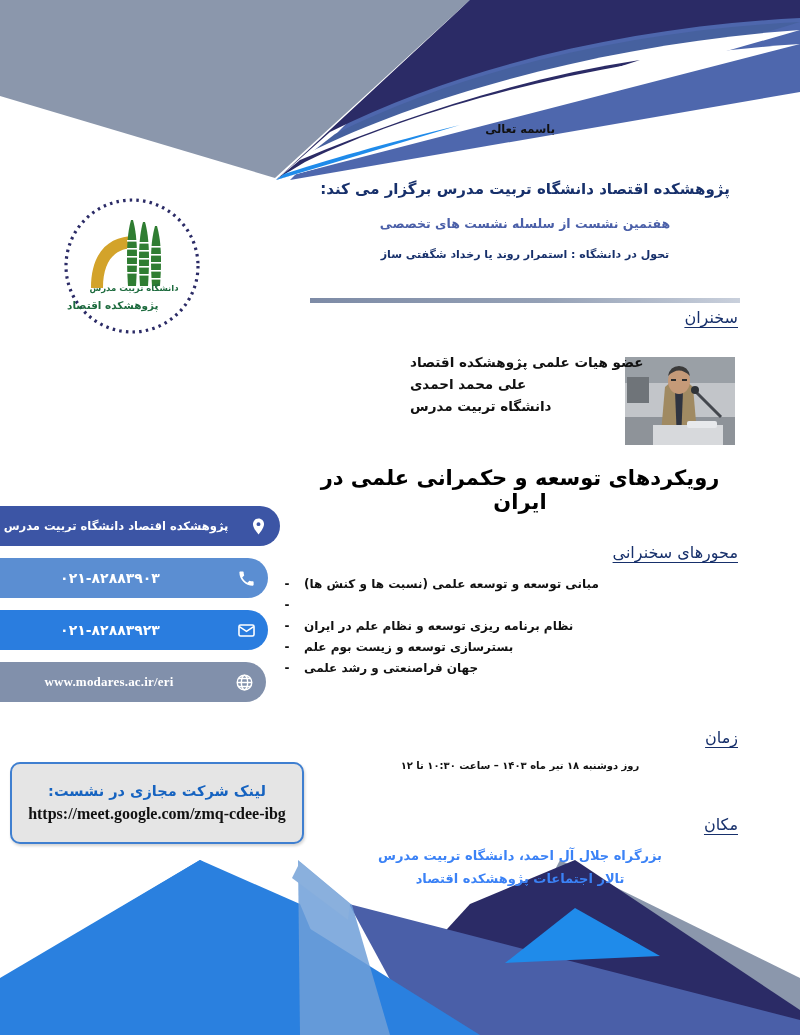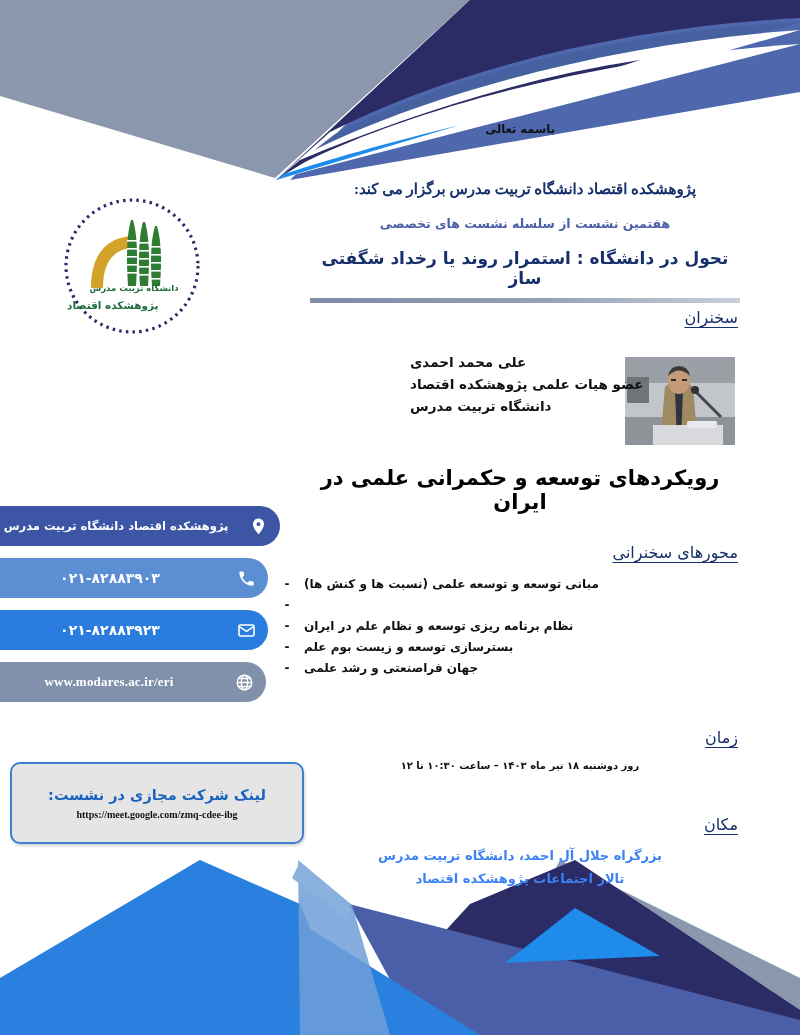--- a/index.html
+++ b/index.html
@@ -21,25 +21,25 @@
   .logo-circle{position:absolute;left:0;top:0;width:150px;height:140px;}
   .logo-text-uni{position:absolute;left:18px;top:88px;width:118px;text-align:center;
     font-size:8.5px;color:#1d6b3e;font-weight:700;line-height:1;}
   .logo-text-inst{position:absolute;left:10px;top:104px;width:132px;text-align:left;
     font-size:10.5px;color:#1d6b3e;font-weight:700;line-height:1;}
 
   
   .basmale{position:absolute;right:245px;top:122px;font-size:11.5px;font-weight:700;color:#111;}
 
   .hdr1{position:absolute;right:60px;top:180px;width:430px;text-align:center;
-    font-size:15px;font-weight:700;color:#17306b;letter-spacing:0;font-family:Liberation Serif, serif;}
+    font-size:15px;font-weight:700;color:#17306b;letter-spacing:0;}
   .hdr2{position:absolute;right:60px;top:216px;width:430px;text-align:center;
     font-size:12.5px;font-weight:700;color:#4a5fa8;}
   .hdr3{position:absolute;right:55px;top:248px;width:440px;text-align:center;
-    font-size:17px;font-weight:700;color:#17306b;}
+    font-size:11px;font-weight:700;color:#17306b;}
 
   .divider{position:absolute;right:60px;top:298px;width:430px;height:5px;
     background:linear-gradient(90deg,#7d8ba6 0%,#95a1b6 55%,#c9d0dc 100%);}
 
   .sec-head{position:absolute;font-size:16px;font-weight:400;color:#17306b;
     text-decoration:underline;text-underline-offset:4px;}
   .sec-speaker{right:62px;top:308px;}
   .sec-topics{right:62px;top:543px;}
   .sec-time{right:62px;top:728px;}
   .sec-place{right:62px;top:815px;}
@@ -78,21 +78,21 @@
   .cb-text-fa{font-size:11.5px;font-weight:700;}
   .cb-text-num{font-size:14px;font-weight:700;letter-spacing:.5px;}
   .cb-text-url{font-size:13px;font-weight:700;font-family:"Liberation Serif",serif;letter-spacing:.2px;}
 
   
   .linkbox{position:absolute;left:10px;top:762px;width:290px;height:78px;
     background:#e5e5e5;border:2px solid #3f7fd0;border-radius:10px;
     box-shadow:1px 2px 3px rgba(0,0,0,.18);
     display:flex;flex-direction:column;align-items:center;justify-content:center;}
   .linkbox .lb-title{font-size:14.5px;font-weight:700;color:#1663c0;margin-bottom:6px;}
-  .linkbox .lb-url{font-size:10px;font-weight:700;color:#111;direction:ltr;
+  .linkbox .lb-url{font-size:16px;font-weight:700;color:#111;direction:ltr;
     font-family:"Liberation Serif",serif;}
 </style>
 </head>
 <body>
 
 <div class="poster">
 
   <div class="deco deco-top">
     <svg width="800" height="210" viewBox="0 0 800 210" xmlns="http://www.w3.org/2000/svg">
       <polygon points="0,0 470,0 275,178 0,96" fill="#8b97ac"></polygon>
@@ -178,22 +178,22 @@
       <rect x="46" y="22" width="5" height="2" fill="#2b2b2b"></rect>
       <rect x="57" y="22" width="5" height="2" fill="#2b2b2b"></rect>
       <path d="M70,34 l26,26" stroke="#43474d" stroke-width="3" fill="none"></path>
       <circle cx="70" cy="33" r="4" fill="#2f3338"></circle>
       <rect x="28" y="68" width="70" height="20" fill="#d7d9dc"></rect>
       <rect x="62" y="64" width="30" height="7" rx="2" fill="#e7e9ec"></rect>
     </svg>
   </div>
 
   <div class="speaker-block">
+    <div>عضو هیات علمی پژوهشکده اقتصاد</div>
     <div>علی محمد احمدی</div>
-    <div>عضو هیات علمی پژوهشکده اقتصاد</div>
     <div>دانشگاه تربیت مدرس</div>
   </div>
 
   <div class="lecture-title">رویکردهای توسعه و حکمرانی علمی در ایران</div>
 
   <div class="sec-head sec-topics">محورهای سخنرانی</div>
   <div class="topics">
     <div class="topic-row">
       <span class="t-text">مبانی توسعه و توسعه علمی (نسبت ها و کنش ها)</span>
       <span class="t-dash">-</span>

